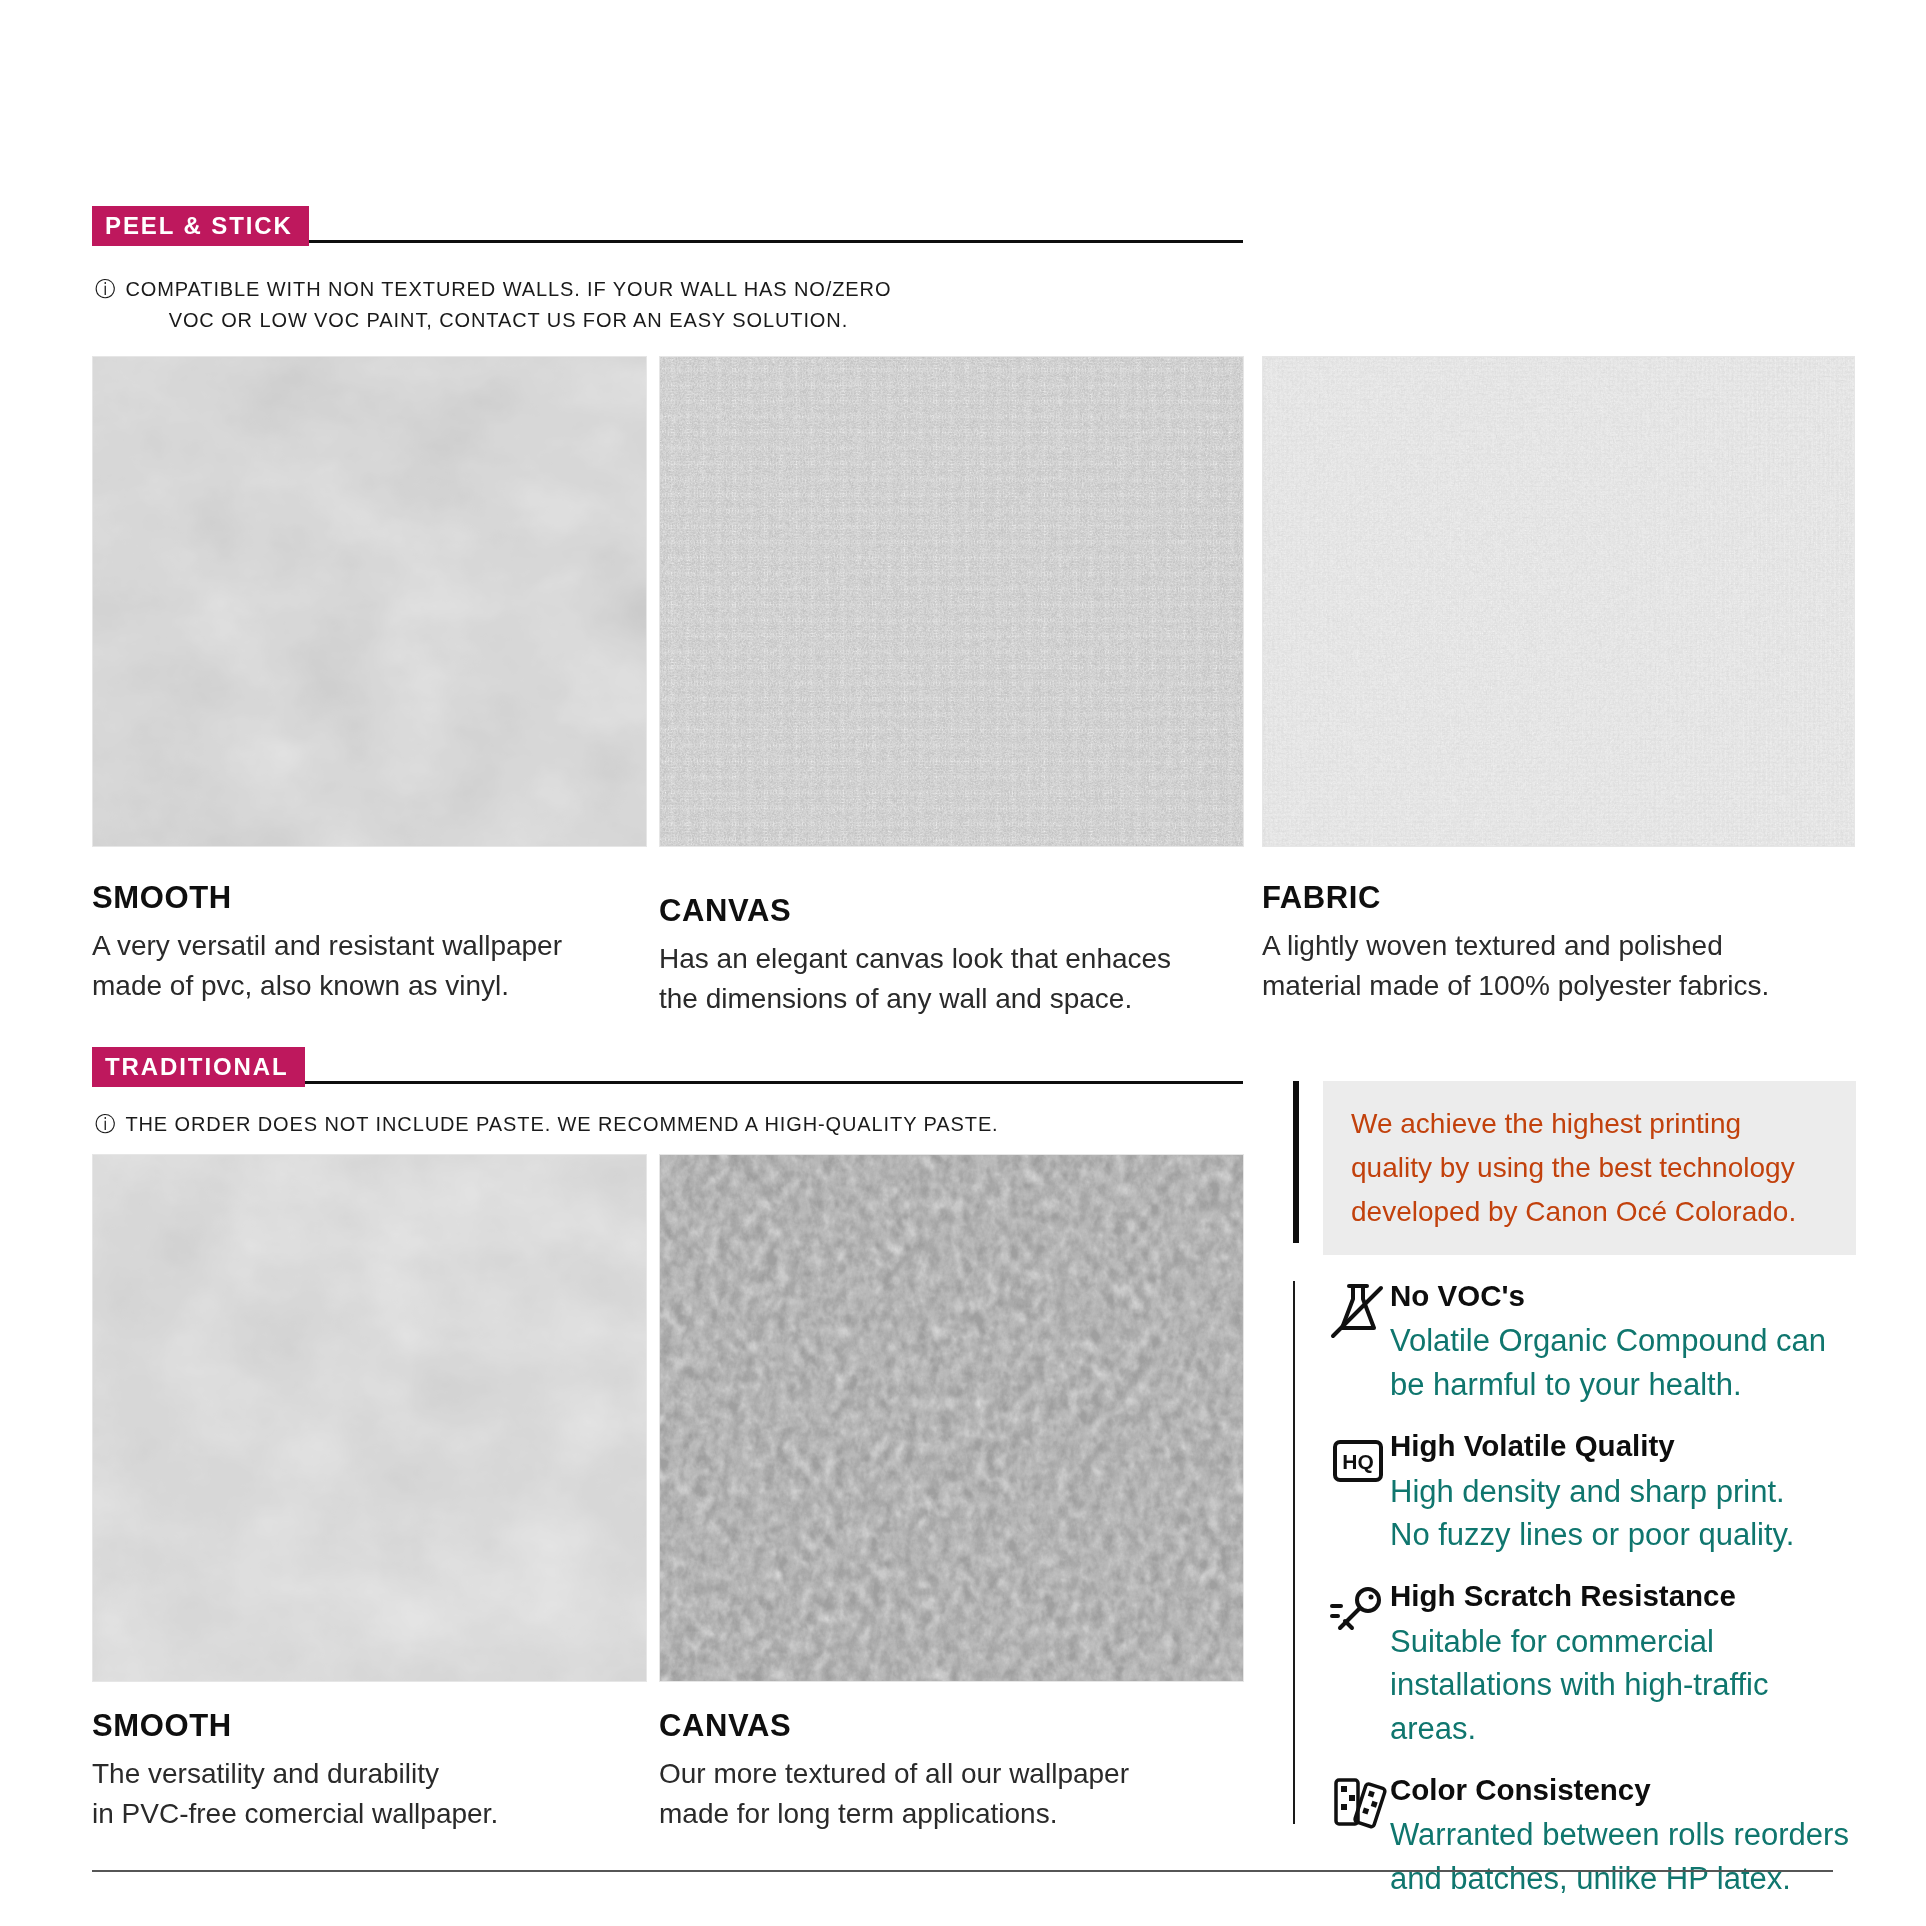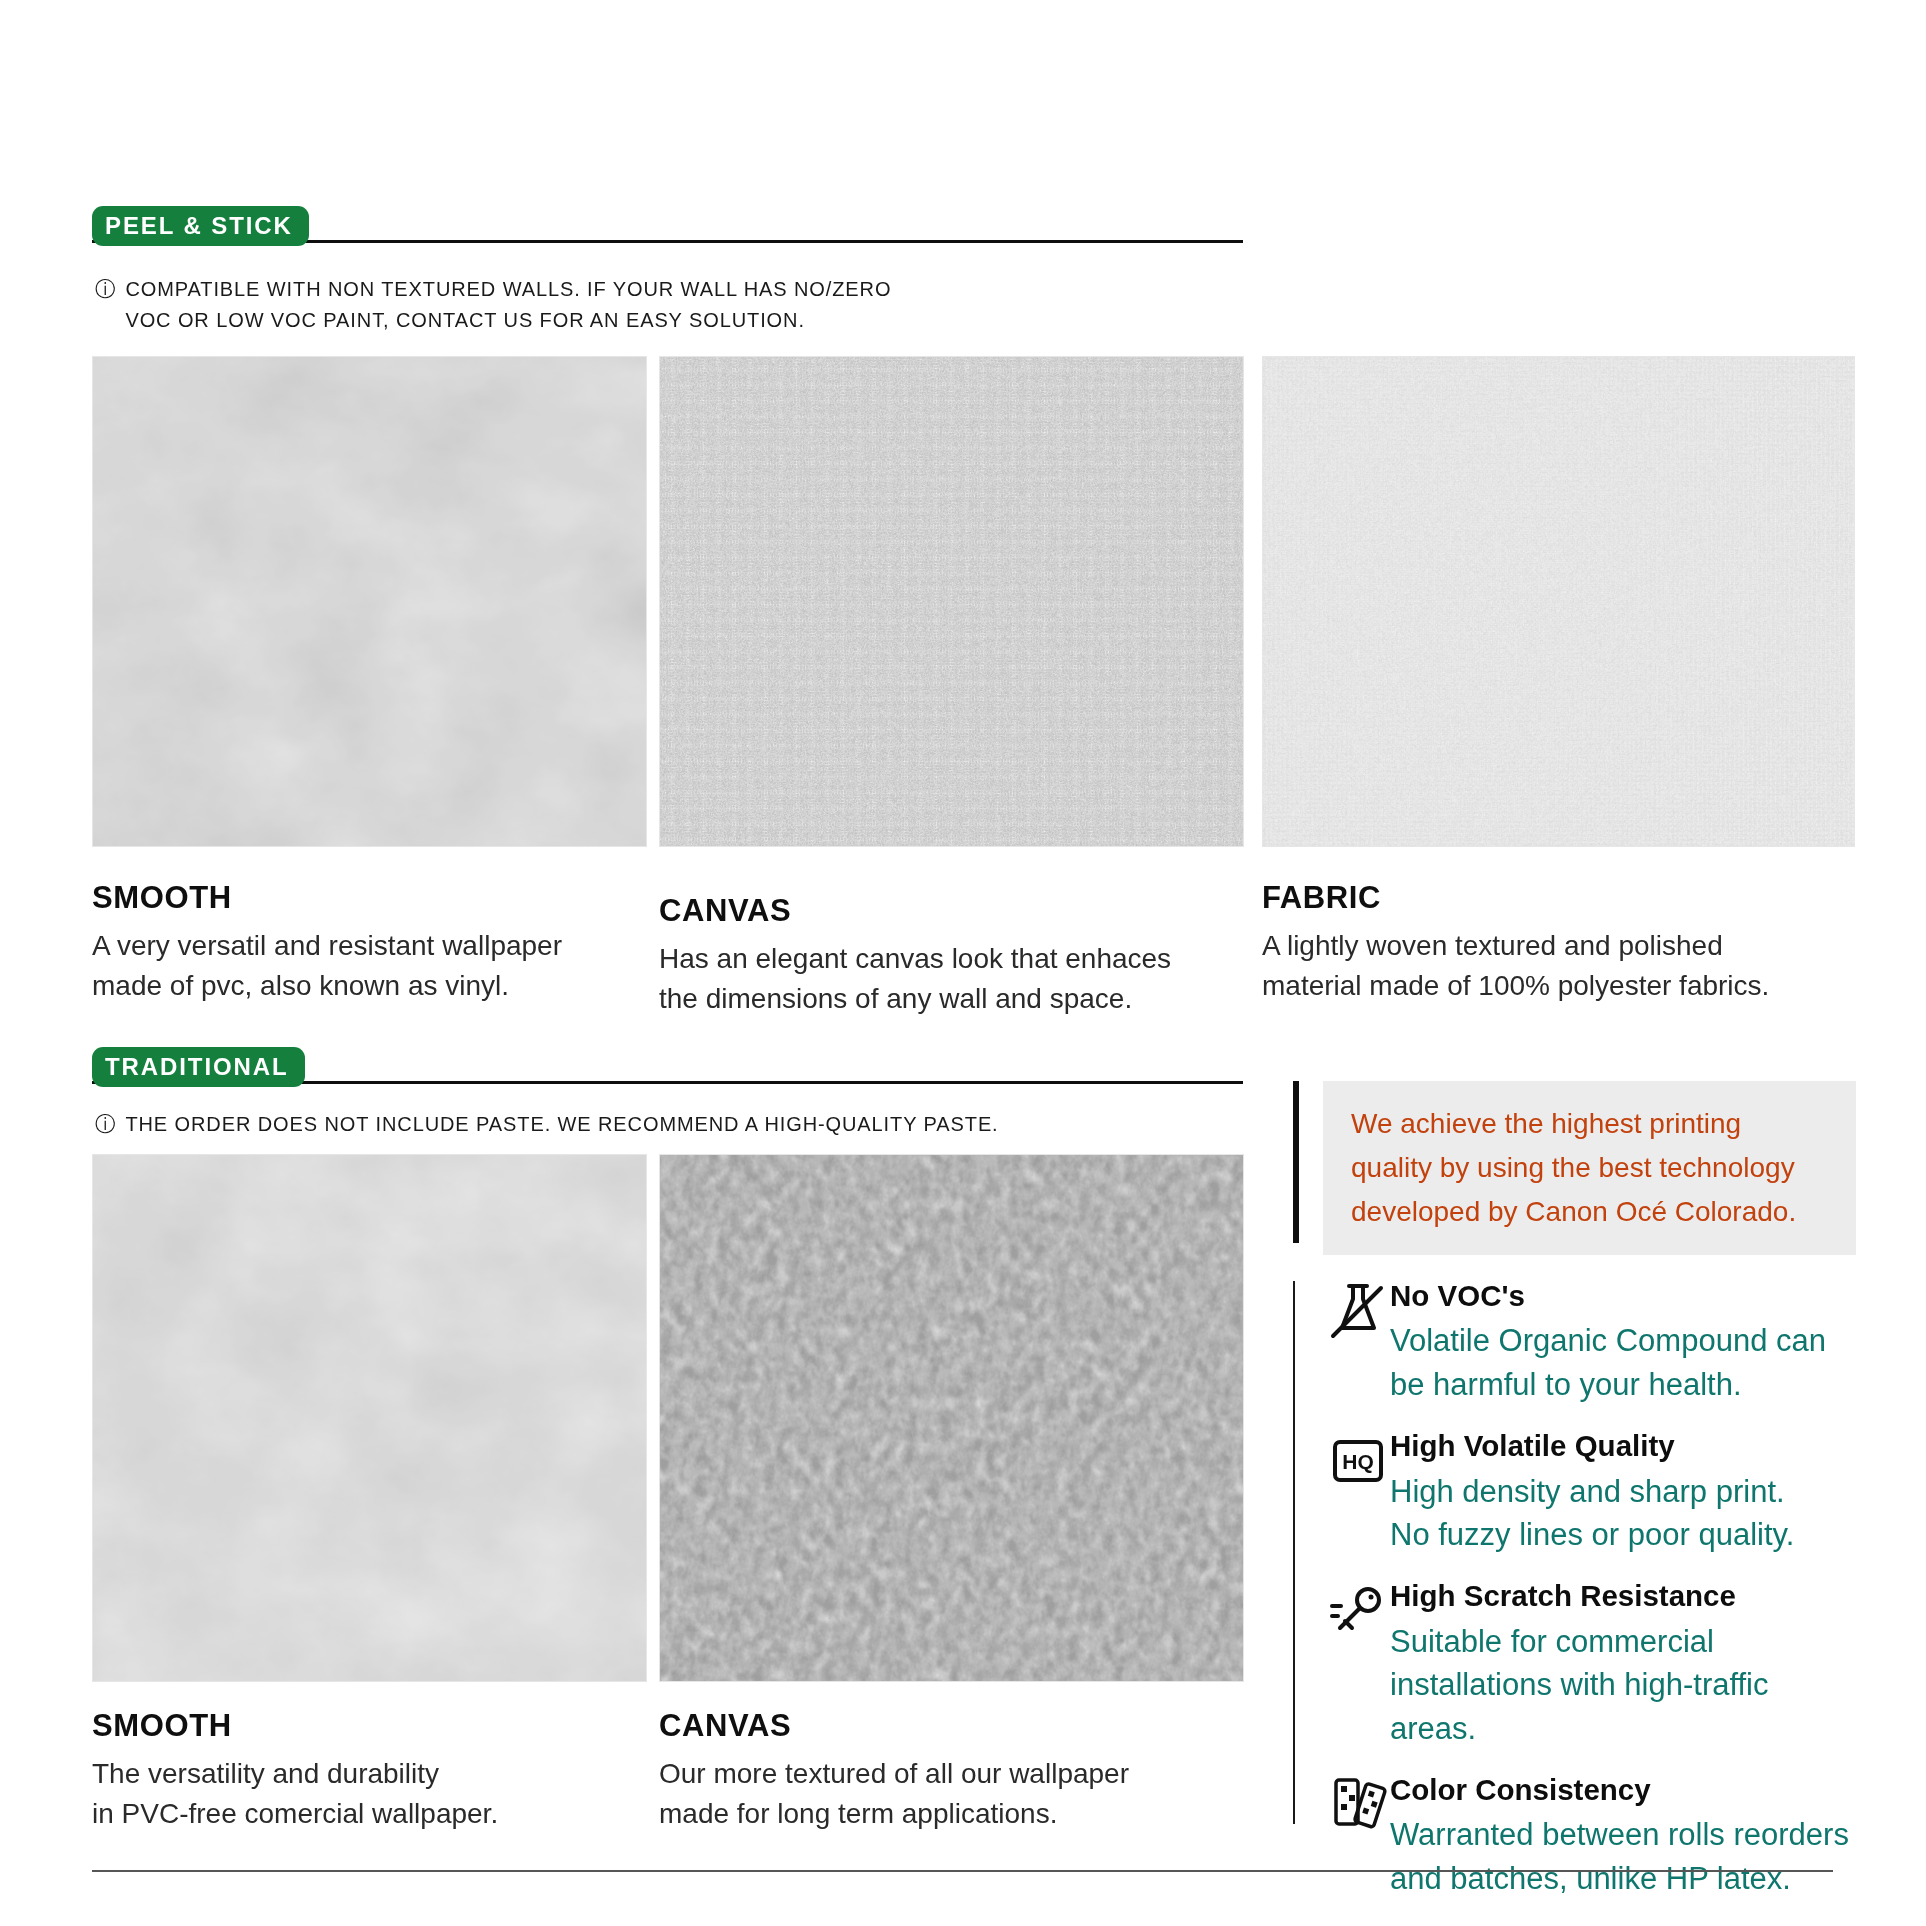--- a/index.html
+++ b/index.html
@@ -12,32 +12,31 @@
   .page { position:relative; width:1926px; height:1926px; overflow:hidden; background:#fff; }
 
   .title {
     position:absolute; top:96px; left:0; width:1597px;
     text-align:center; font-size:68px; font-weight:400;
     letter-spacing:15.4px; color:#1c1c1c;
   }
 
   .section-rule { position:absolute; height:2.6px; background:#0e0e0e; }
   .section-label {
-    position:absolute; background:#15803d; color:#ffffff;
+    position:absolute; background:#be185d; color:#ffffff;
     font-size:24px; font-weight:bold; letter-spacing:1.9px;
     padding:5.8px 16.7px 6.4px 13px;
-    border-radius:11px;
   }
 
   .note {
     position:absolute; display:flex; gap:9px;
     font-size:20px; letter-spacing:0.9px; color:#1a1a1a; line-height:1.55;
   }
   .note .info-glyph { font-size:20.5px; line-height:1.5; }
-  .note-text { white-space:pre-wrap; }
+  .note-text { white-space:pre-wrap;text-align:center; }
 
   .swatch-col { position:absolute; }
   .swatch-box { width:100%; border:0.6px solid #e6e6e6; overflow:hidden; }
   .swatch-box svg { display:block; width:100%; height:100%; }
   .swatch-title { font-size:31px; font-weight:bold; letter-spacing:0.6px; color:#0f0f0f; margin-top:33px; }
   .swatch-desc  { font-size:28px; line-height:1.42; color:#2a2a2a; margin-top:10.3px; white-space:pre-line; }
 
   .quality-bar { position:absolute; background:#0e0e0e; }
   .quality-box {
     position:absolute; background:#ececec;

